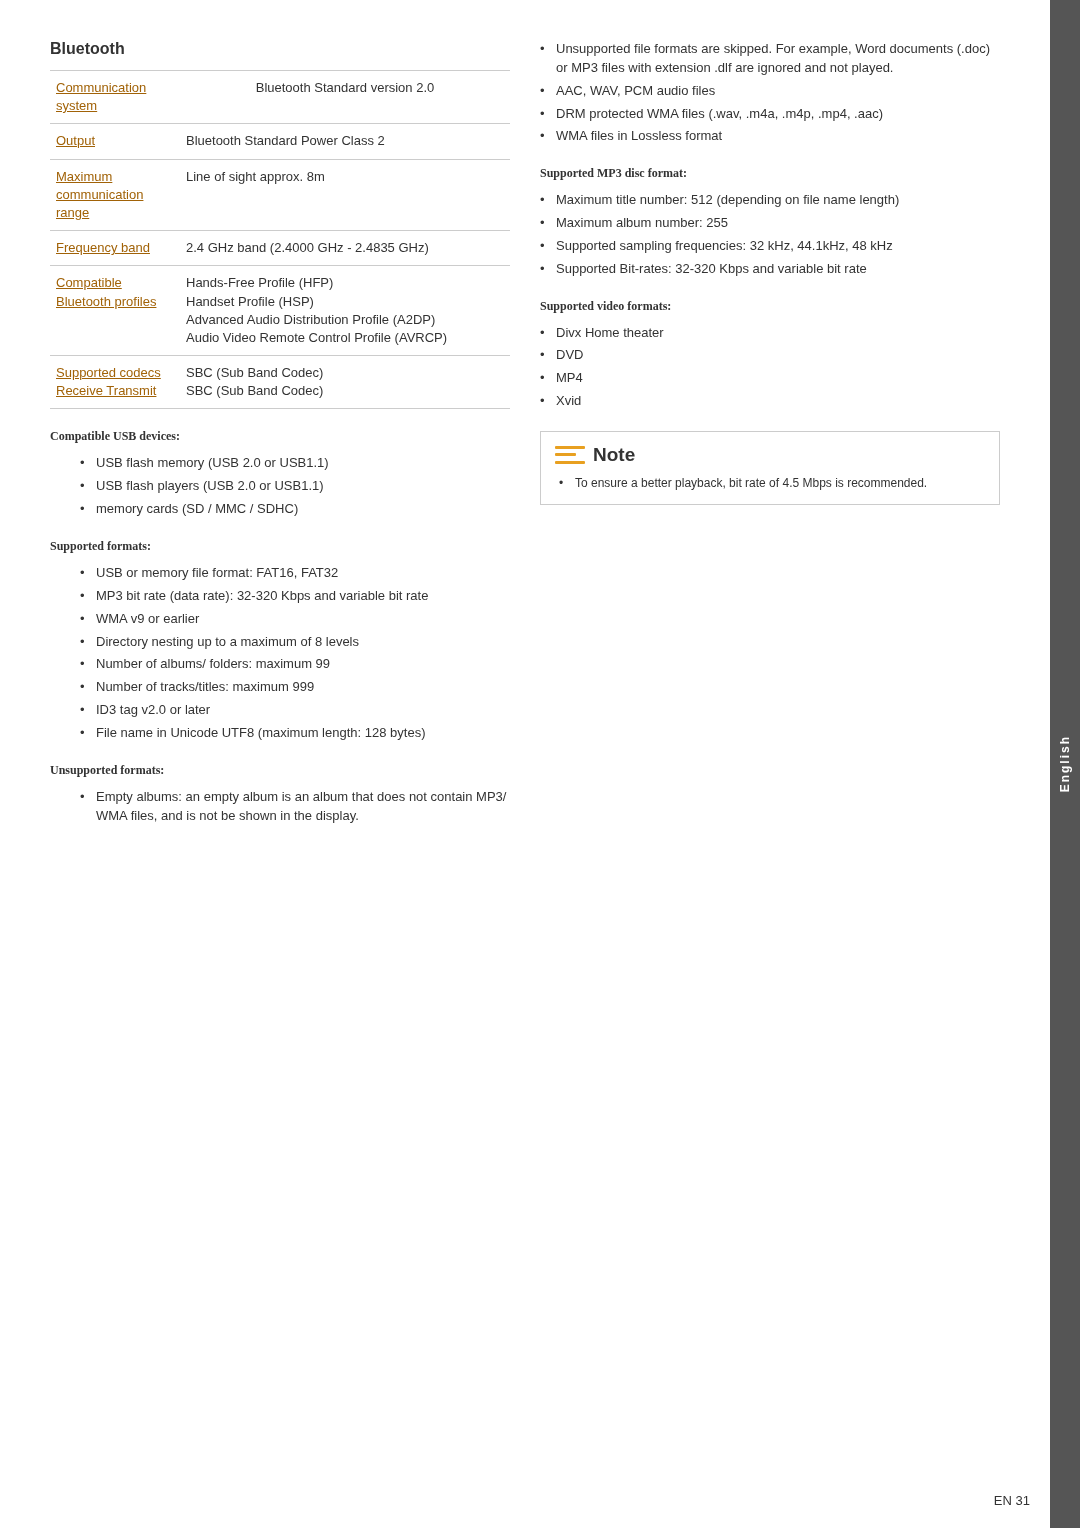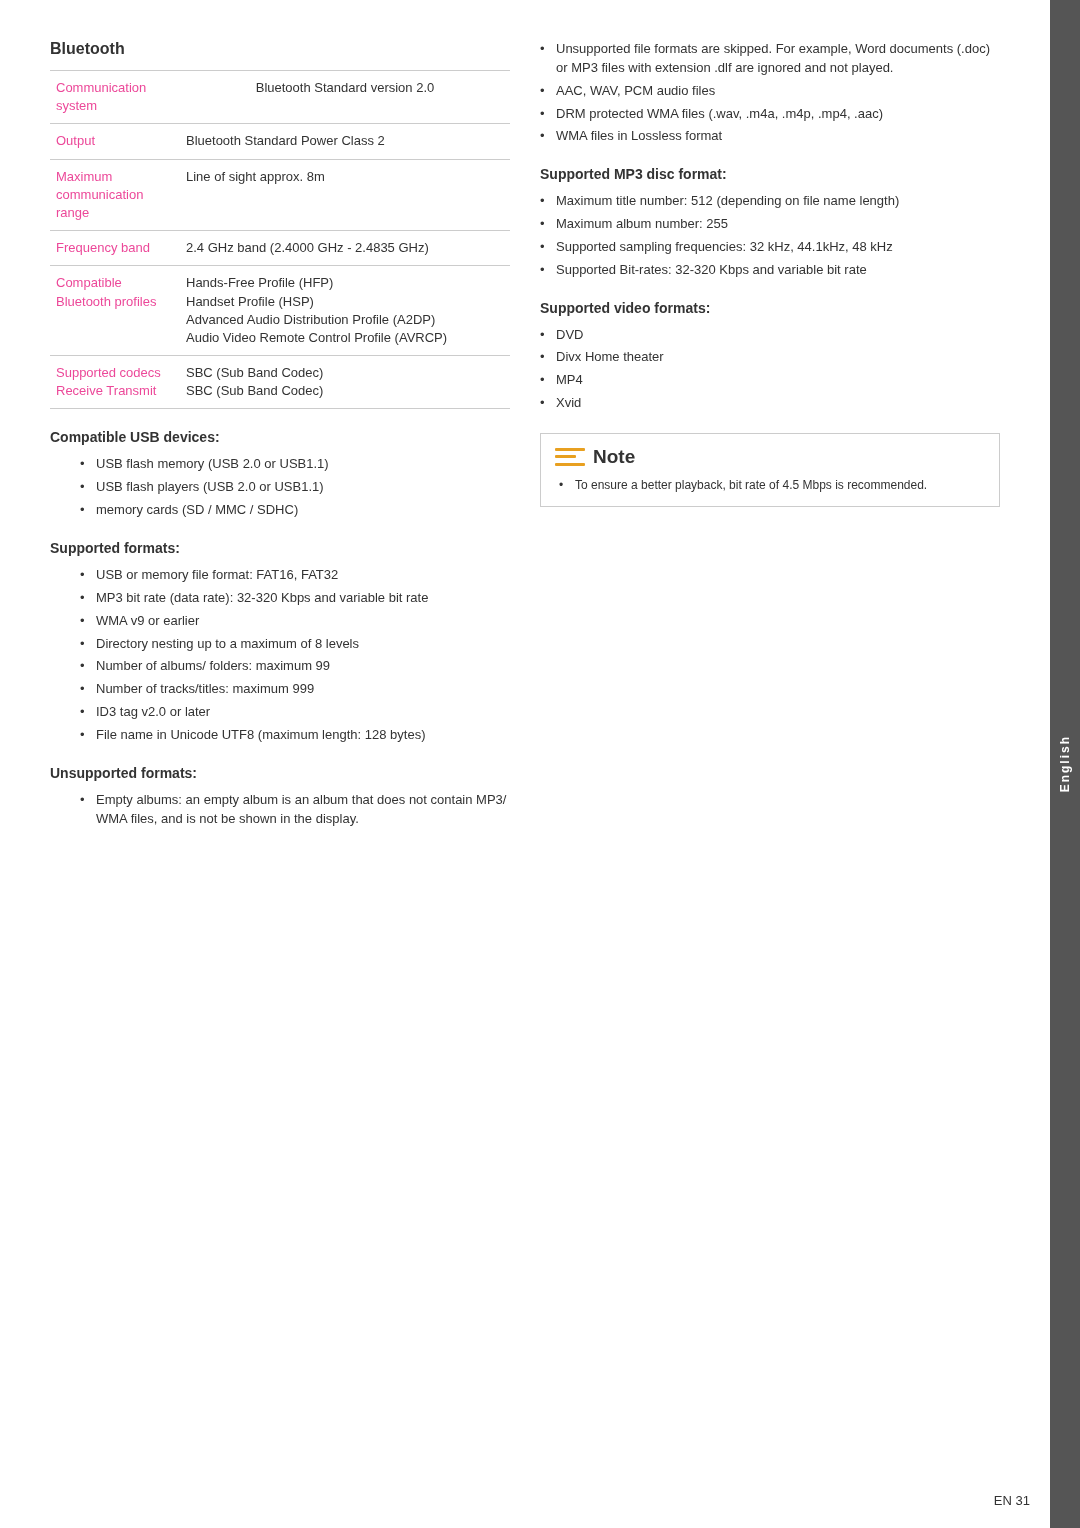--- a/index.html
+++ b/index.html
@@ -54,24 +54,25 @@
       flex: 1;
       max-width: 480px;
     }
 
     .right-column {
       flex: 1;
       max-width: 480px;
     }
 
     .section-title {
-      font-size: 14px;
+      font-size: 12px;
       font-weight: bold;
       margin-bottom: 10px;
       margin-top: 20px;
+      font-family: Liberation Serif, serif;
     }
 
     .page-section-title {
       font-size: 16px;
       font-weight: bold;
       margin-bottom: 12px;
     }
 
     
     .bluetooth-table {
@@ -90,21 +91,22 @@
 
     .bluetooth-table td {
       padding: 8px 6px;
       vertical-align: top;
       font-size: 13px;
       line-height: 1.4;
     }
 
     .bluetooth-table td:first-child {
       width: 130px;
-      color: #ec4899;
+      color: #a16207;
+      text-decoration: underline;
     }
 
     .bluetooth-table td:last-child {
       color: #333333;
     }
 
     
     .section-list {
       list-style: none;
       margin-bottom: 16px;
@@ -294,22 +296,22 @@
       <div class="section-title">Supported MP3 disc format:</div>
       <ul class="section-list" id="supported-mp3-list">
           <li>Maximum title number: 512 (depending on file name length)</li>
           <li>Maximum album number: 255</li>
           <li>Supported sampling frequencies: 32 kHz, 44.1kHz, 48 kHz</li>
           <li>Supported Bit-rates: 32-320 Kbps and variable bit rate</li>
         </ul>
 
       <div class="section-title">Supported video formats:</div>
       <ul class="section-list" id="supported-video-list">
+          <li>Divx Home theater</li>
           <li>DVD</li>
-          <li>Divx Home theater</li>
           <li>MP4</li>
           <li>Xvid</li>
         </ul>
 
       <div class="note-box">
         <div class="note-header">
           <div class="note-icon">
             <div class="note-icon-line"></div>
             <div class="note-icon-line"></div>
             <div class="note-icon-line"></div>

